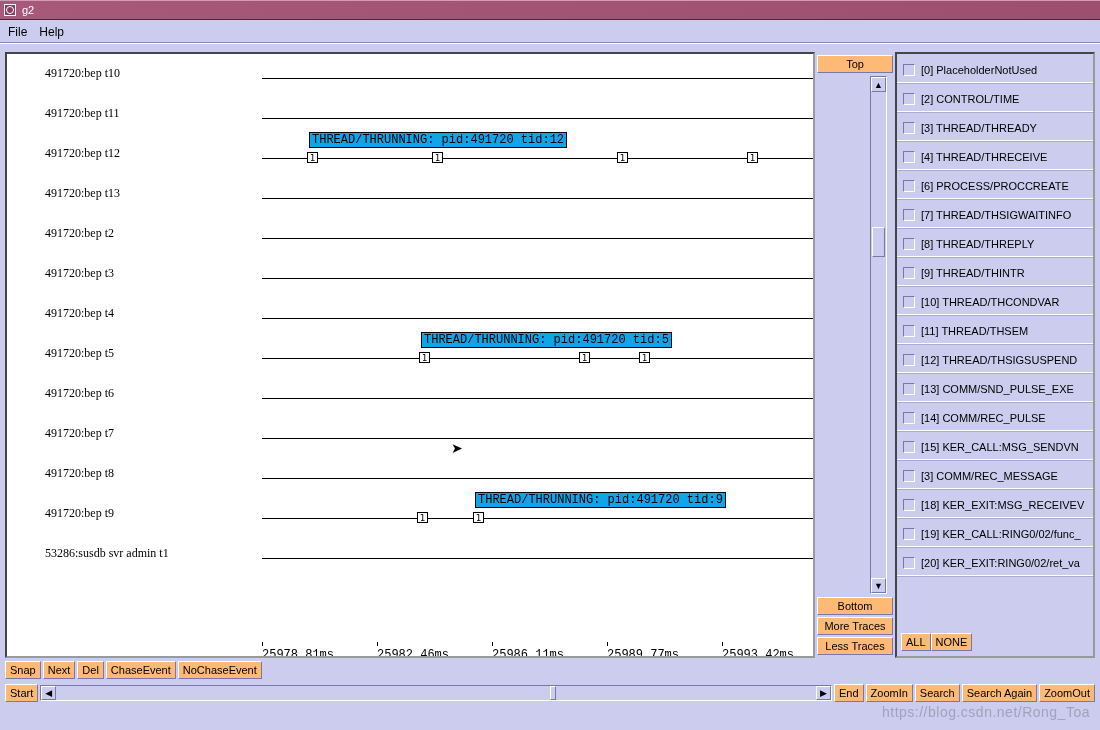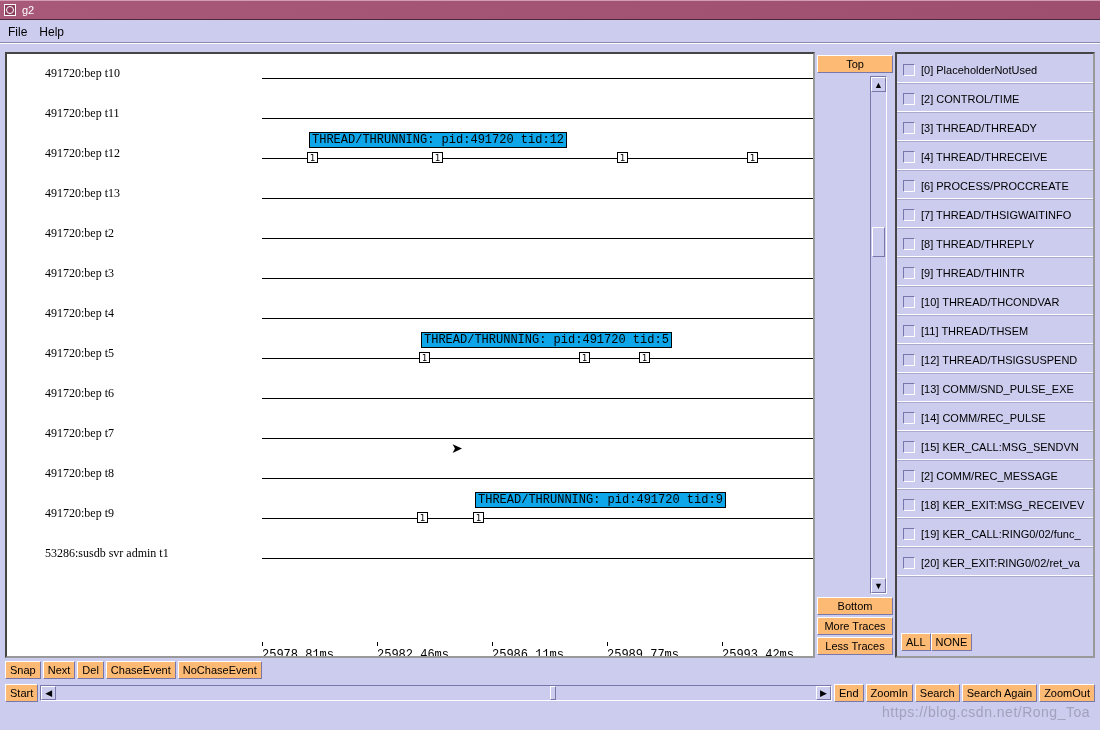--- a/index.html
+++ b/index.html
@@ -390,21 +390,21 @@
         <div class="check-row">
           <div class="cb"></div>
           <span>[14] COMM/REC_PULSE</span>
         </div>
         <div class="check-row">
           <div class="cb"></div>
           <span>[15] KER_CALL:MSG_SENDVN</span>
         </div>
         <div class="check-row">
           <div class="cb"></div>
-          <span>[2] COMM/REC_MESSAGE</span>
+          <span>[3] COMM/REC_MESSAGE</span>
         </div>
         <div class="check-row">
           <div class="cb"></div>
           <span>[18] KER_EXIT:MSG_RECEIVEV</span>
         </div>
         <div class="check-row">
           <div class="cb"></div>
           <span>[19] KER_CALL:RING0/02/func_</span>
         </div>
         <div class="check-row">

